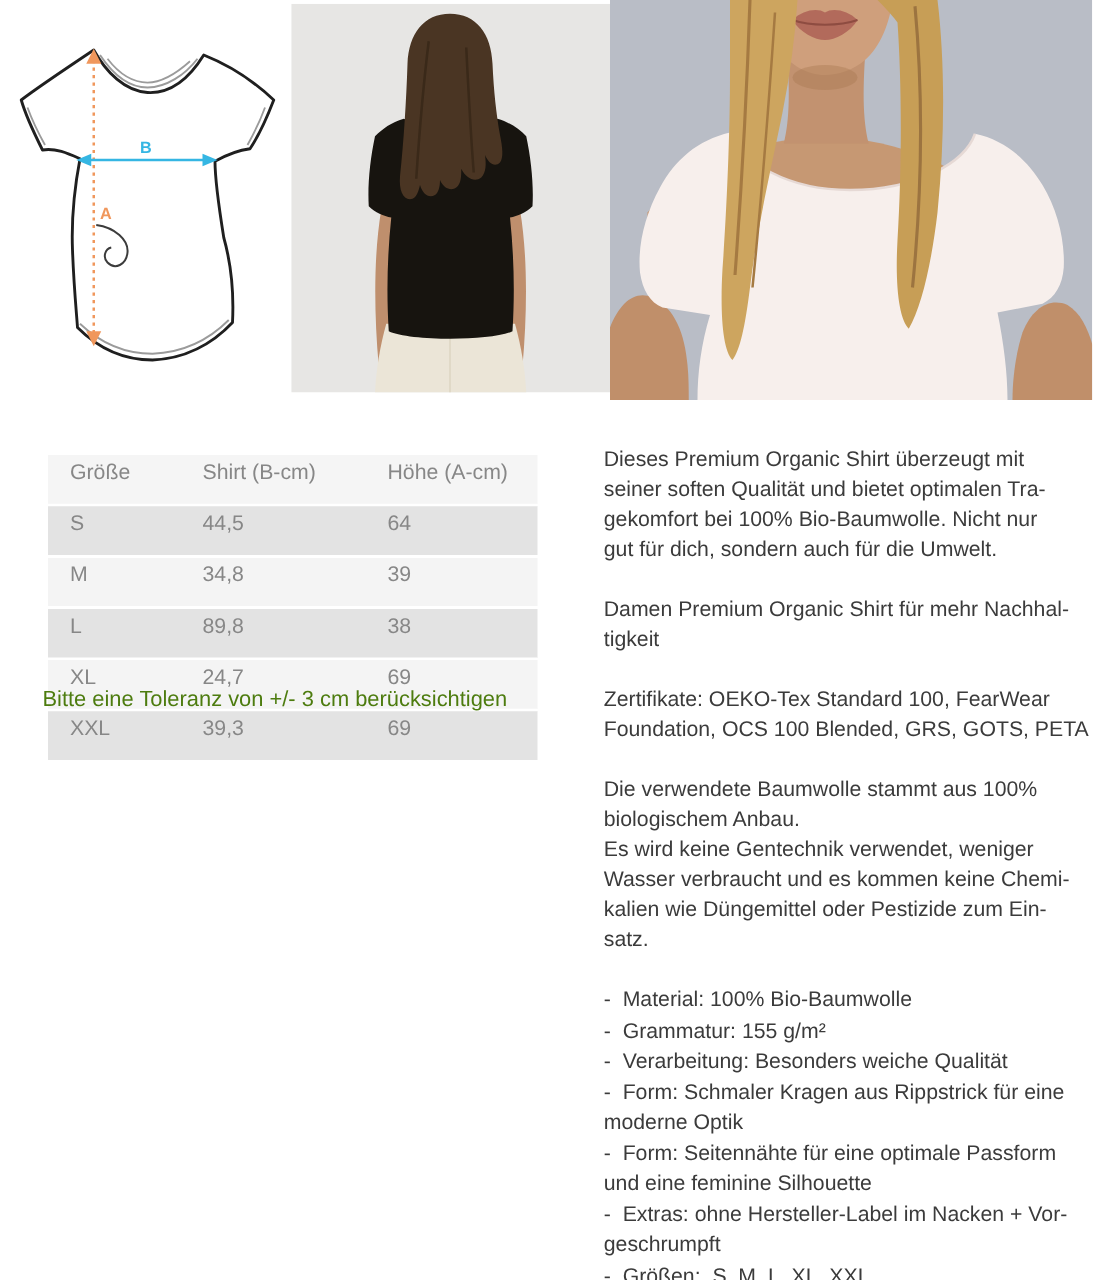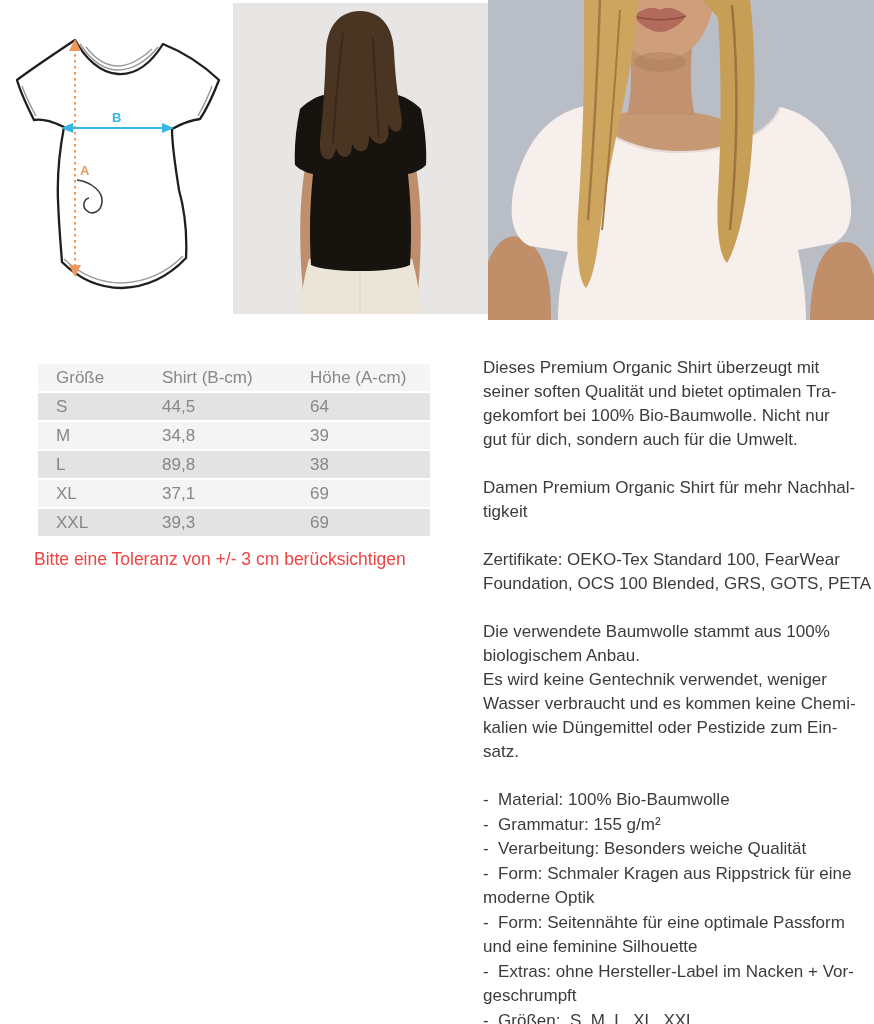--- a/index.html
+++ b/index.html
@@ -15,28 +15,28 @@
 
   
   .size-panel{position:absolute;left:38px;top:364px;width:392px;}
   table.size-table{width:392px;border-collapse:collapse;table-layout:fixed;
     font-size:17px;color:#878787;}
   table.size-table col.c1{width:106px;}
   table.size-table col.c2{width:148px;}
   table.size-table col.c3{width:138px;}
   table.size-table th,table.size-table td{
     text-align:left;font-weight:400;height:27px;line-height:27px;
-    padding:0 0 0 18px;border-bottom:2px solid #ffffff;
+    padding:0 0 12px 18px;border-bottom:2px solid #ffffff;
     white-space:nowrap;overflow:hidden;}
   table.size-table thead tr{background:#f5f5f5;}
   table.size-table tbody tr:nth-child(odd){background:#e3e3e3;}
   table.size-table tbody tr:nth-child(even){background:#f4f4f4;}
 
   .tolerance-note{position:absolute;left:34px;top:549px;width:430px;
-    font-size:17.5px;color:#ef4444;}
+    font-size:17.5px;color:#4d7c0f;}
 
   
   .desc{position:absolute;left:483px;top:356px;width:395px;
     font-size:17px;line-height:24px;color:#3b3b3b;}
   .desc p{margin:0 0 24px 0;white-space:pre-wrap;}
   .desc .bullets{margin-top:0;}
   .desc .bullet{white-space:pre-wrap;line-height:24.5px;}
 </style>
 </head>
 <body>
@@ -189,21 +189,21 @@
           <td>34,8</td>
           <td>39</td>
         </tr>
         <tr>
           <td>L</td>
           <td>89,8</td>
           <td>38</td>
         </tr>
         <tr>
           <td>XL</td>
-          <td>37,1</td>
+          <td>24,7</td>
           <td>69</td>
         </tr>
         <tr>
           <td>XXL</td>
           <td>39,3</td>
           <td>69</td>
         </tr>
       </tbody>
     </table>
   </div>

